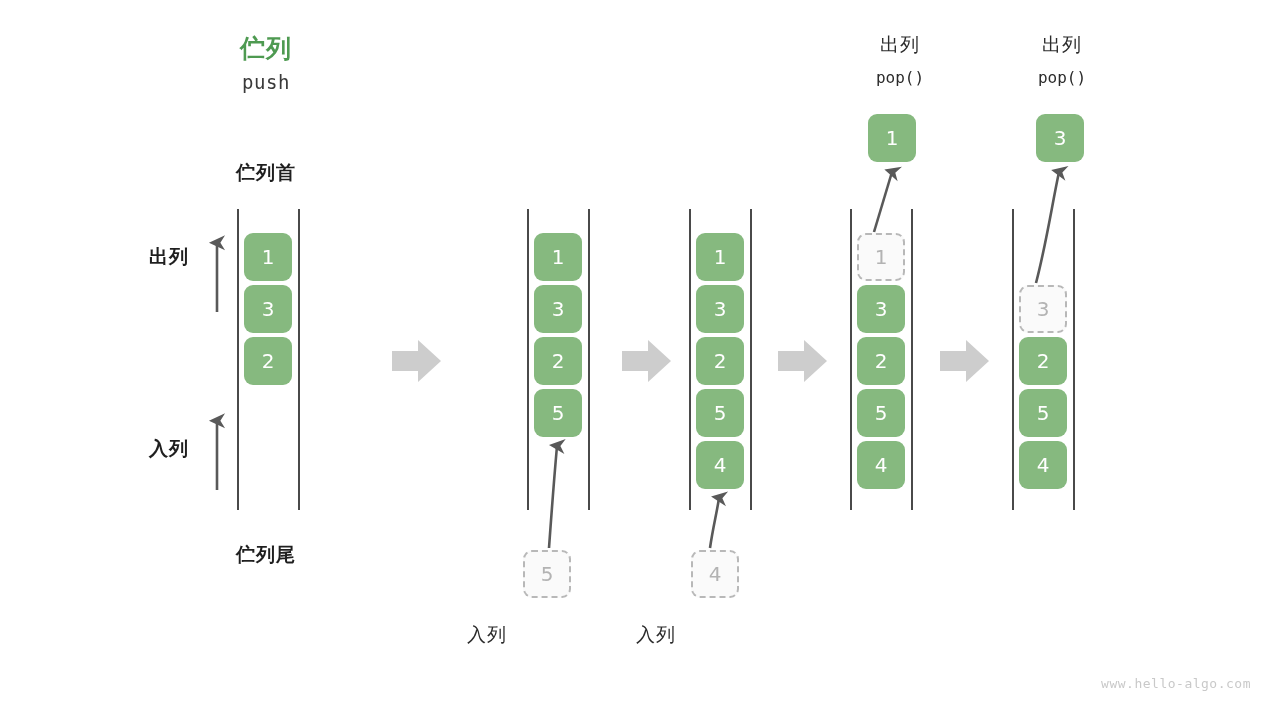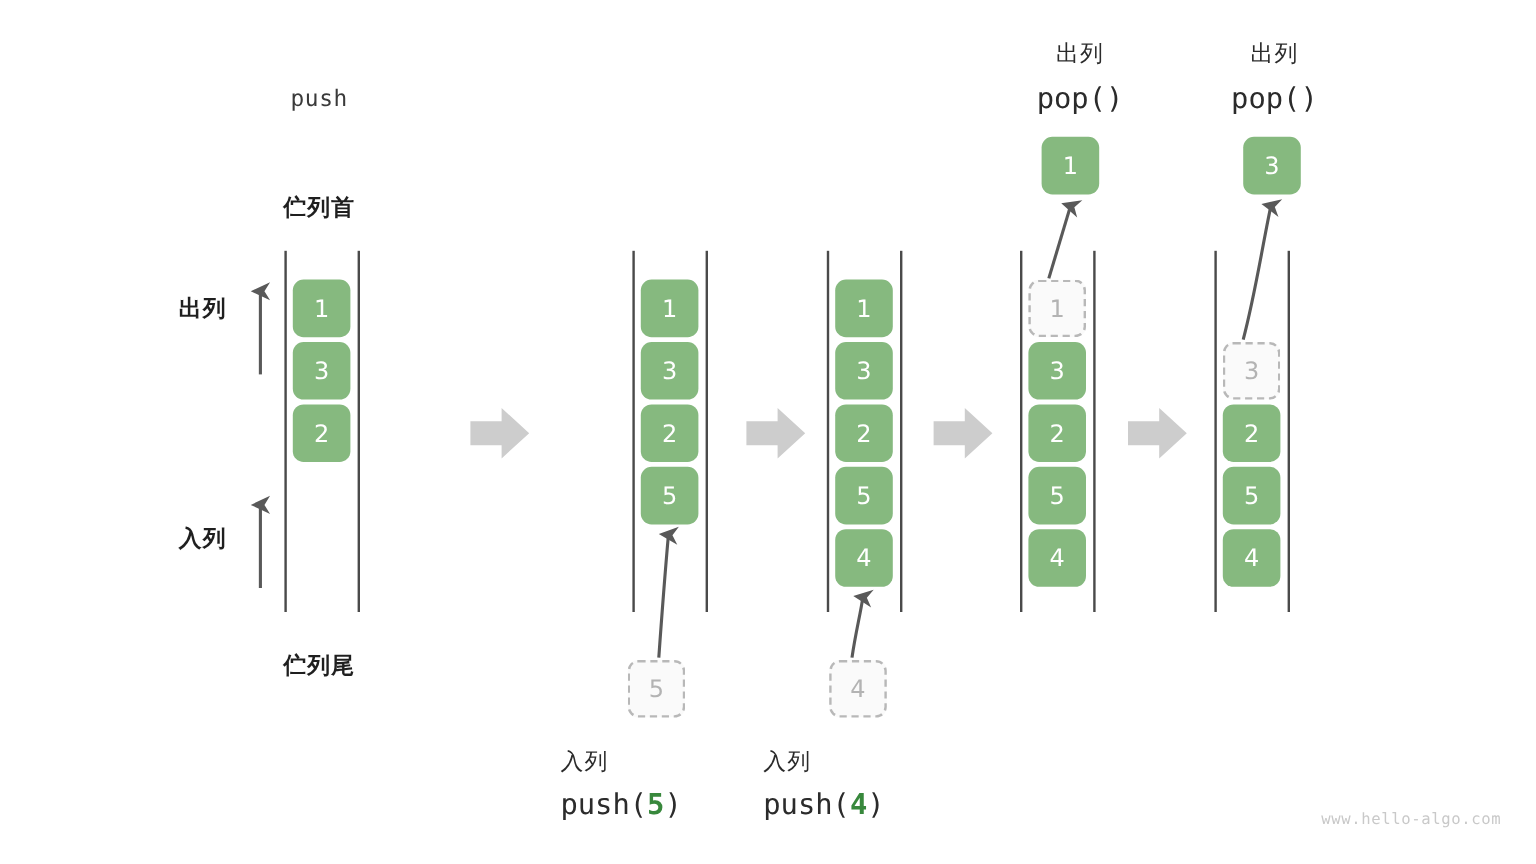--- a/index.html
+++ b/index.html
@@ -46,21 +46,21 @@
     letter-spacing: 1px;
   }
   .op-cn {
     font-size: 19px;
     color: #2b2b2b;
     text-align: center;
     letter-spacing: 1px;
   }
   .op-code {
     font-family: "DejaVu Sans Mono", "Liberation Mono", monospace;
-    font-size: 24px;
+    font-size: 16px;
     color: #2b2b2b;
     text-align: center;
     white-space: pre;
   }
   .op-code .arg { color: #38883c; font-weight: bold; }
 
   .watermark {
     font-family: "DejaVu Sans Mono", "Liberation Mono", monospace;
     font-size: 13px;
     color: #c9c9c9;
@@ -105,20 +105,21 @@
     width: 1280px;
     height: 720px;
     pointer-events: none;
   }
 </style>
 </head>
 <body>
 
 <div id="stage">
 
+  <div class="abs title-cn" style="left:186px; top:32px; width:160px;">伫列</div>
   <div class="abs title-en" style="left:186px; top:71px; width:160px;">push</div>
 
   <div class="abs label-bold" style="left:186px; top:542px; width:160px;">伫列尾</div>
   <div class="abs label-bold" style="left:186px; top:160px; width:160px;">伫列首</div>
 
   <div class="abs label-bold" style="left:130px; top:244px; width:78px;">出列</div>
   <div class="abs label-bold" style="left:130px; top:436px; width:78px;">入列</div>
 
   <div class="rail abs" style="left:237px; top:209px; height:301px;"></div>
   <div class="rail abs" style="left:298px; top:209px; height:301px;"></div>
@@ -140,32 +141,30 @@
   <div class="box filled abs" style="left:244px; top:337px;">2</div>
 
   <div class="box filled abs" style="left:534px; top:233px;">1</div>
   <div class="box filled abs" style="left:534px; top:285px;">3</div>
   <div class="box filled abs" style="left:534px; top:337px;">2</div>
   <div class="box filled abs" style="left:534px; top:389px;">5</div>
 
   <div class="box ghost abs" style="left:523px; top:550px;">5</div>
 
   <div class="abs op-cn" style="left:467px; top:622px; width:160px; text-align:left;">入列</div>
-  <div class="abs op-code" style="left:467px; top:656px; width:200px; text-align:left;"><span>push(</span><span class="arg">5</span><span>)</span></div>
 
   <div class="box filled abs" style="left:696px; top:233px;">1</div>
   <div class="box filled abs" style="left:696px; top:285px;">3</div>
   <div class="box filled abs" style="left:696px; top:337px;">2</div>
   <div class="box filled abs" style="left:696px; top:389px;">5</div>
   <div class="box filled abs" style="left:696px; top:441px;">4</div>
 
   <div class="box ghost abs" style="left:691px; top:550px;">4</div>
 
   <div class="abs op-cn" style="left:636px; top:622px; width:160px; text-align:left;">入列</div>
-  <div class="abs op-code" style="left:636px; top:656px; width:200px; text-align:left;"><span>push(</span><span class="arg">4</span><span>)</span></div>
 
   <div class="abs op-cn" style="left:840px; top:32px; width:120px;">出列</div>
   <div class="abs op-code" style="left:840px; top:68px; width:120px; text-align:center;">pop()</div>
 
   <div class="box filled abs" style="left:868px; top:114px;">1</div>
 
   <div class="box ghost abs" style="left:857px; top:233px;">1</div>
   <div class="box filled abs" style="left:857px; top:285px;">3</div>
   <div class="box filled abs" style="left:857px; top:337px;">2</div>
   <div class="box filled abs" style="left:857px; top:389px;">5</div>

